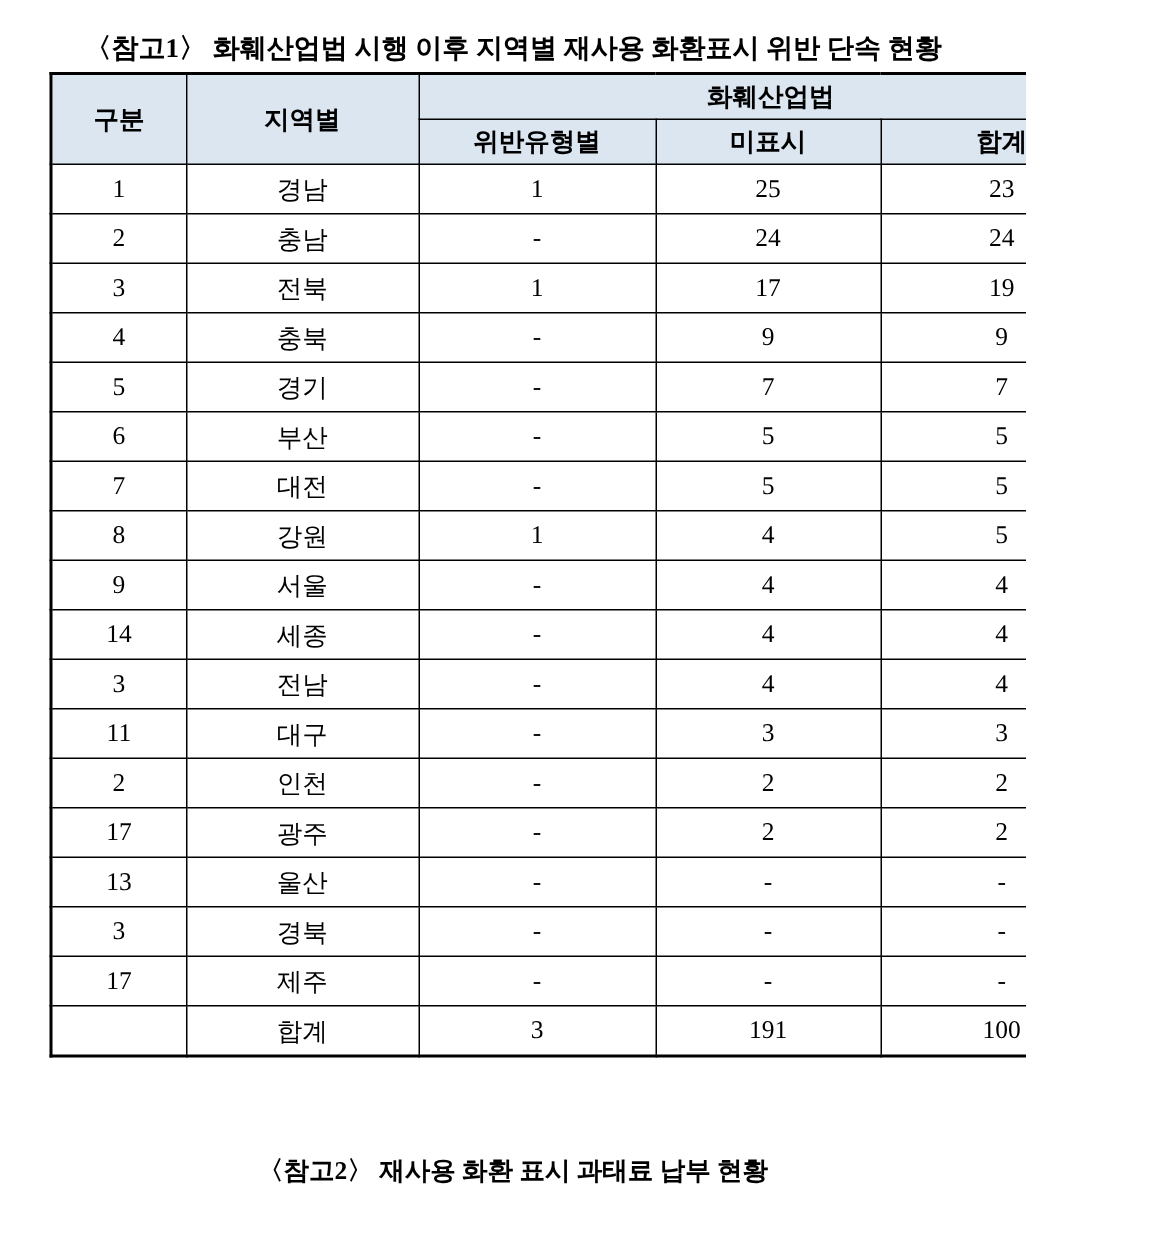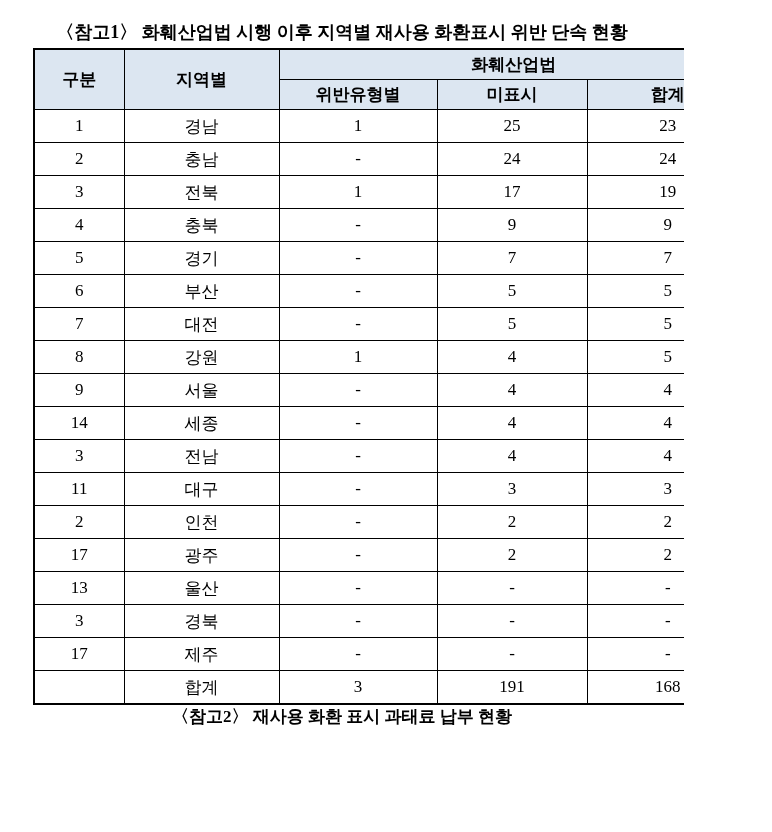--- a/index.html
+++ b/index.html
@@ -48,20 +48,21 @@
     font-size: 17px;
     height: 29px;
   }
   table.report td {
     font-size: 17px;
     font-weight: normal;
     height: 32px;
     background: #ffffff;
   }
   .footer-title {
+    margin-top: 64px;
     text-align: center;
     font-size: 17px;
     font-weight: bold;
   }
   col.c-no    { width: 90px;  }
   col.c-reg   { width: 155px; }
   col.c-false { width: 158px; }
   col.c-none  { width: 150px; }
   col.c-total { width: 162px; }
 </style>
@@ -210,20 +211,20 @@
         <td>제주</td>
         <td>-</td>
         <td>-</td>
         <td>-</td>
       </tr>
       <tr>
         <td></td>
         <td>합계</td>
         <td>3</td>
         <td>191</td>
-        <td>168</td>
+        <td>100</td>
       </tr>
     </tbody>
   </table>
 
   <div class="footer-title">〈참고2〉 재사용 화환 표시 과태료 납부 현황</div>
 
 </div>
 
 </body></html>

